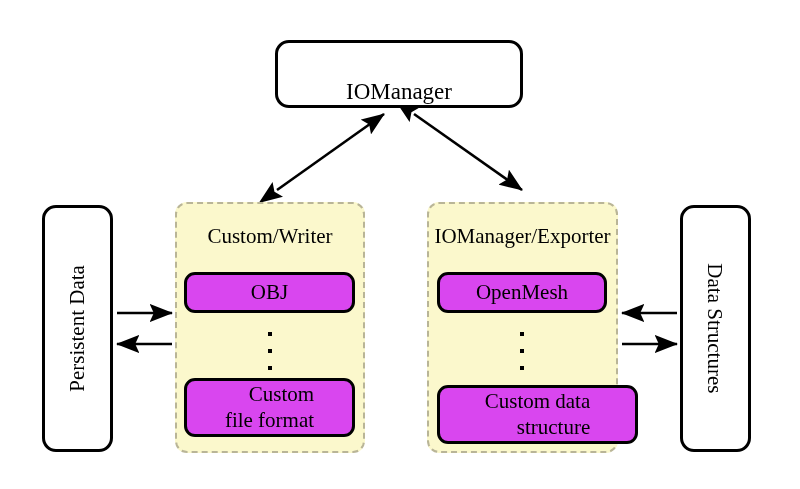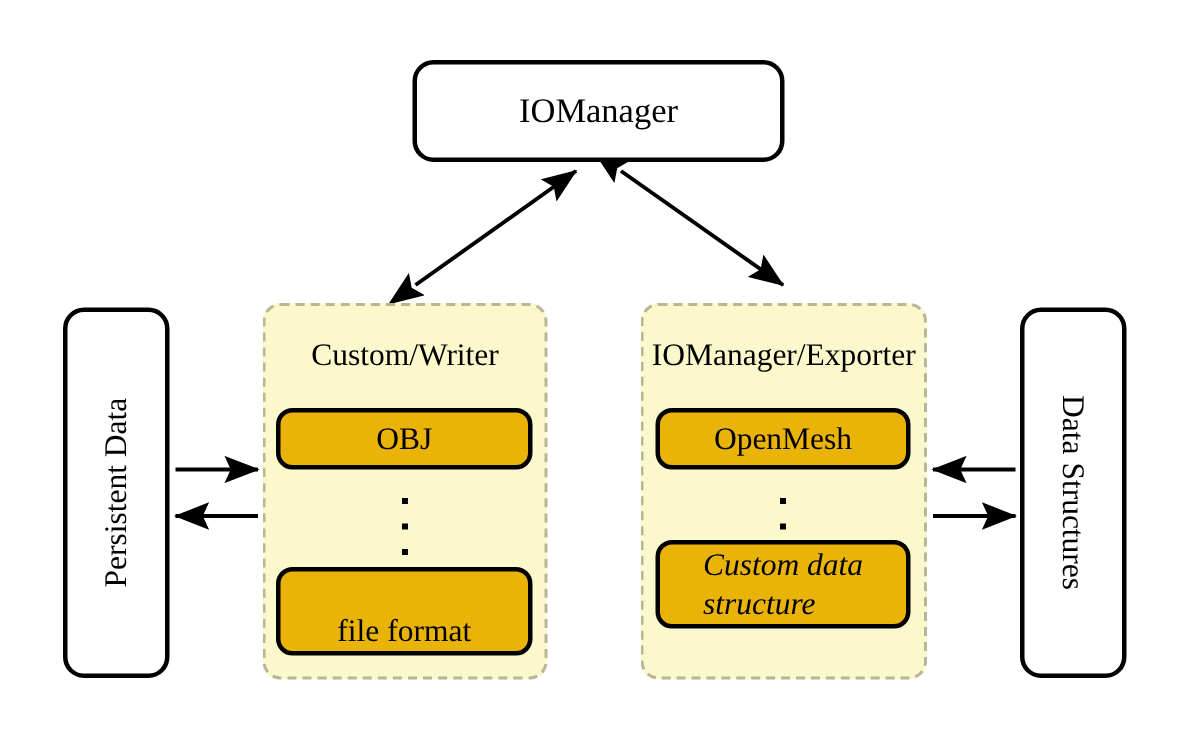--- a/index.html
+++ b/index.html
@@ -34,20 +34,21 @@
     line-height: 1.18;
   }
   
   #io-manager {
     left: 275px;
     top: 40px;
     width: 248px;
     height: 68px;
     font-size: 23px;
     border-radius: 14px;
+    align-items: flex-end;
   }
   
   .pillar {
     width: 71px;
     height: 247px;
     top: 205px;
     border-radius: 14px;
   }
   #persistent-data { left: 42px; }
   #data-structures { left: 680px; }
@@ -79,34 +80,34 @@
     text-align: center;
     font-size: 21px;
     white-space: nowrap;
   }
   
   .leaf {
     position: absolute;
     box-sizing: border-box;
     border: 3px solid #000000;
     border-radius: 11px;
-    background: #eab308;
+    background: #d946ef;
     display: flex;
     align-items: center;
     justify-content: center;
-    text-align: left;
+    text-align: right;
     font-size: 21px;
     line-height: 1.2;
   }
   .leaf.one-line { height: 41px; }
   .leaf.two-line { height: 59px; }
   #leaf-obj       { left: 184px; top: 272px; width: 171px; }
   #leaf-custom-ff { left: 184px; top: 378px; width: 171px; }
   #leaf-openmesh  { left: 437px; top: 272px; width: 170px; font-family: Liberation Serif, serif; }
-  #leaf-custom-ds { left: 437px; top: 360px; width: 170px; font-style: italic; }
+  #leaf-custom-ds { left: 437px; top: 385px; width: 201px; }
 
   
   .vdots {
     position: absolute;
     width: 14px;
     height: 38px;
     display: flex;
     flex-direction: column;
     justify-content: space-between;
     align-items: center;
@@ -181,21 +182,21 @@
   </div>
 
   <div class="vdots" id="dots-left">
     <i></i>
     <i></i>
     <i></i>
   </div>
 
   <div class="leaf two-line" id="leaf-custom-ff">
     <span>
-      <br>
+      <span>Custom</span><br>
       <span>file format</span>
     </span>
   </div>
 
   <div class="leaf one-line" id="leaf-openmesh">
     <span>OpenMesh</span>
   </div>
 
   <div class="vdots" id="dots-right">
     <i></i>

